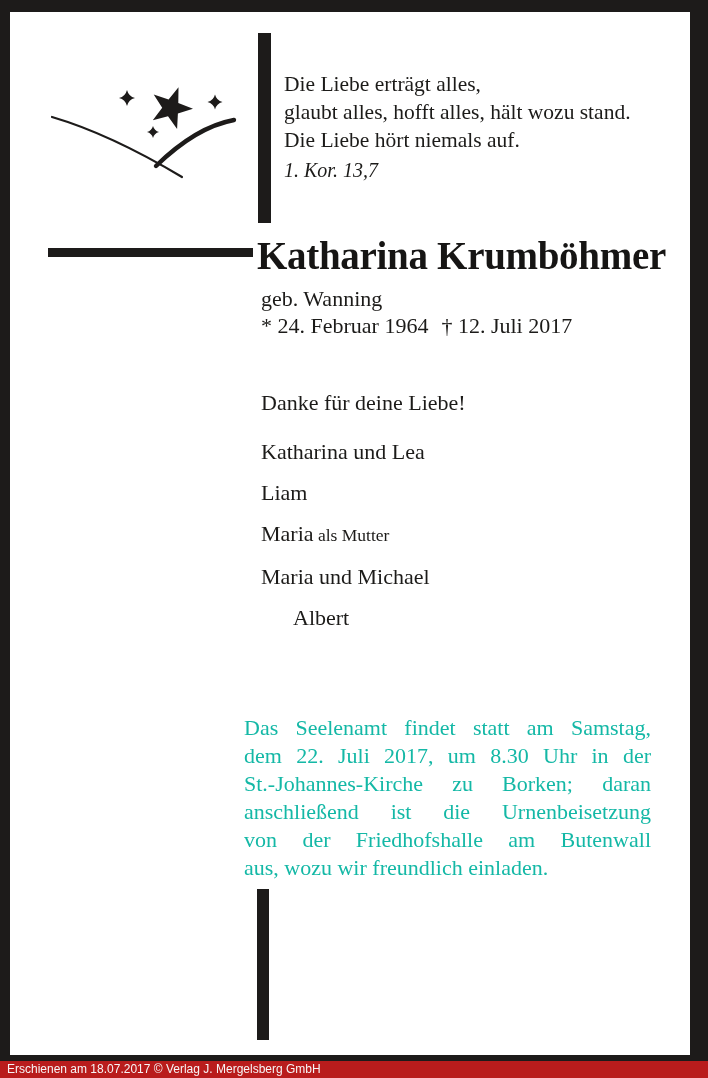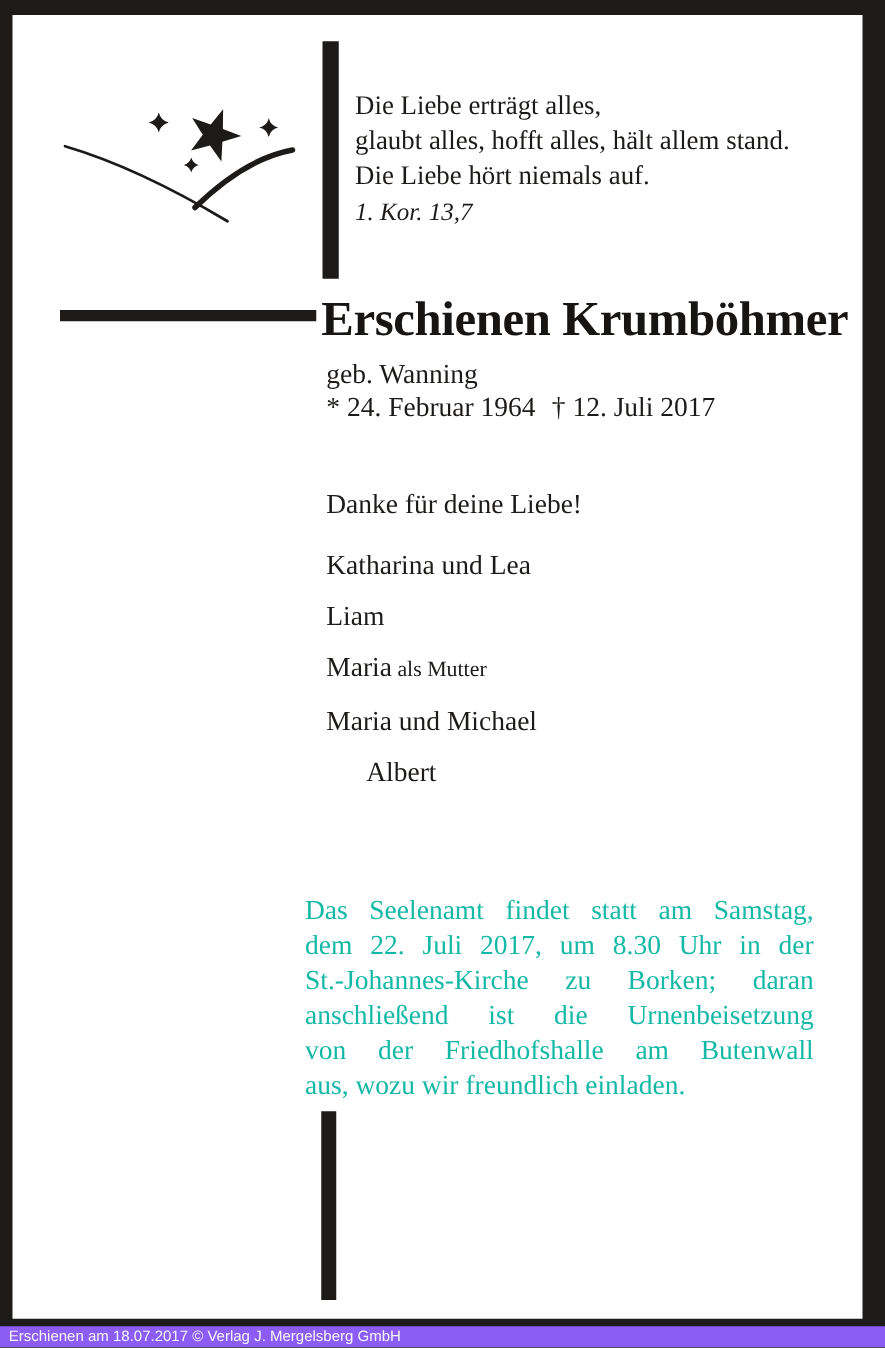--- a/index.html
+++ b/index.html
@@ -38,21 +38,21 @@
   .suffix-small{font-size:17.5px;}
   .dates .death{margin-left:13px;}
   .notice{
     left:244px;top:714px;width:407px;
     font-size:22px;line-height:28px;color:#14b8a6;
   }
   .notice .jline{text-align:justify;text-align-last:justify;}
   .notice .lline{text-align:left;}
   .footer{
     left:0;top:1061px;width:708px;height:17px;
-    background:#8b5cf6;
+    background:#b91c1c;
     font-family:"Liberation Sans","DejaVu Sans",sans-serif;
     font-size:12px;line-height:17px;color:#f7f5f6;
     padding-left:7px;box-sizing:border-box;
     white-space:nowrap;
   }
 </style>
 </head>
 <body>
 
 <div class="page">
@@ -67,26 +67,26 @@
     <path d="M 12 35 Q 70 52 142 95" fill="none" stroke="#1d1b1a" stroke-width="2.2" stroke-linecap="round"></path>
     <path d="M 116 84 Q 156 45 194 38" fill="none" stroke="#1d1b1a" stroke-width="4.4" stroke-linecap="round"></path>
   </svg>
 
   <div class="abs bar" style="left:258px;top:33px;width:13px;height:190px;"></div>
   <div class="abs bar" style="left:48px;top:248px;width:205px;height:9px;"></div>
   <div class="abs bar" style="left:257px;top:889px;width:12px;height:151px;"></div>
 
   <div class="abs quote">
     <div>Die Liebe erträgt alles,</div>
-    <div>glaubt alles, hofft alles, hält allem stand.</div>
+    <div>glaubt alles, hofft alles, hält wozu stand.</div>
     <div>Die Liebe hört niemals auf.</div>
   </div>
   <div class="abs quote-source">1. Kor. 13,7</div>
 
-  <div class="abs name">Erschienen Krumböhmer</div>
+  <div class="abs name">Katharina Krumböhmer</div>
   <div class="abs line22" style="left:261px;top:286px;">geb. Wanning</div>
   <div class="abs line22 dates" style="left:261px;top:313px;">
     <span class="birth">* 24. Februar 1964</span><span class="death">† 12. Juli 2017</span>
   </div>
 
   <div class="abs line22" style="left:261px;top:390px;">Danke für deine Liebe!</div>
 
   <div class="abs line22" style="left:261px;top:439px;">
     <span>Katharina und Lea</span><span class="suffix-small"></span>
   </div>

